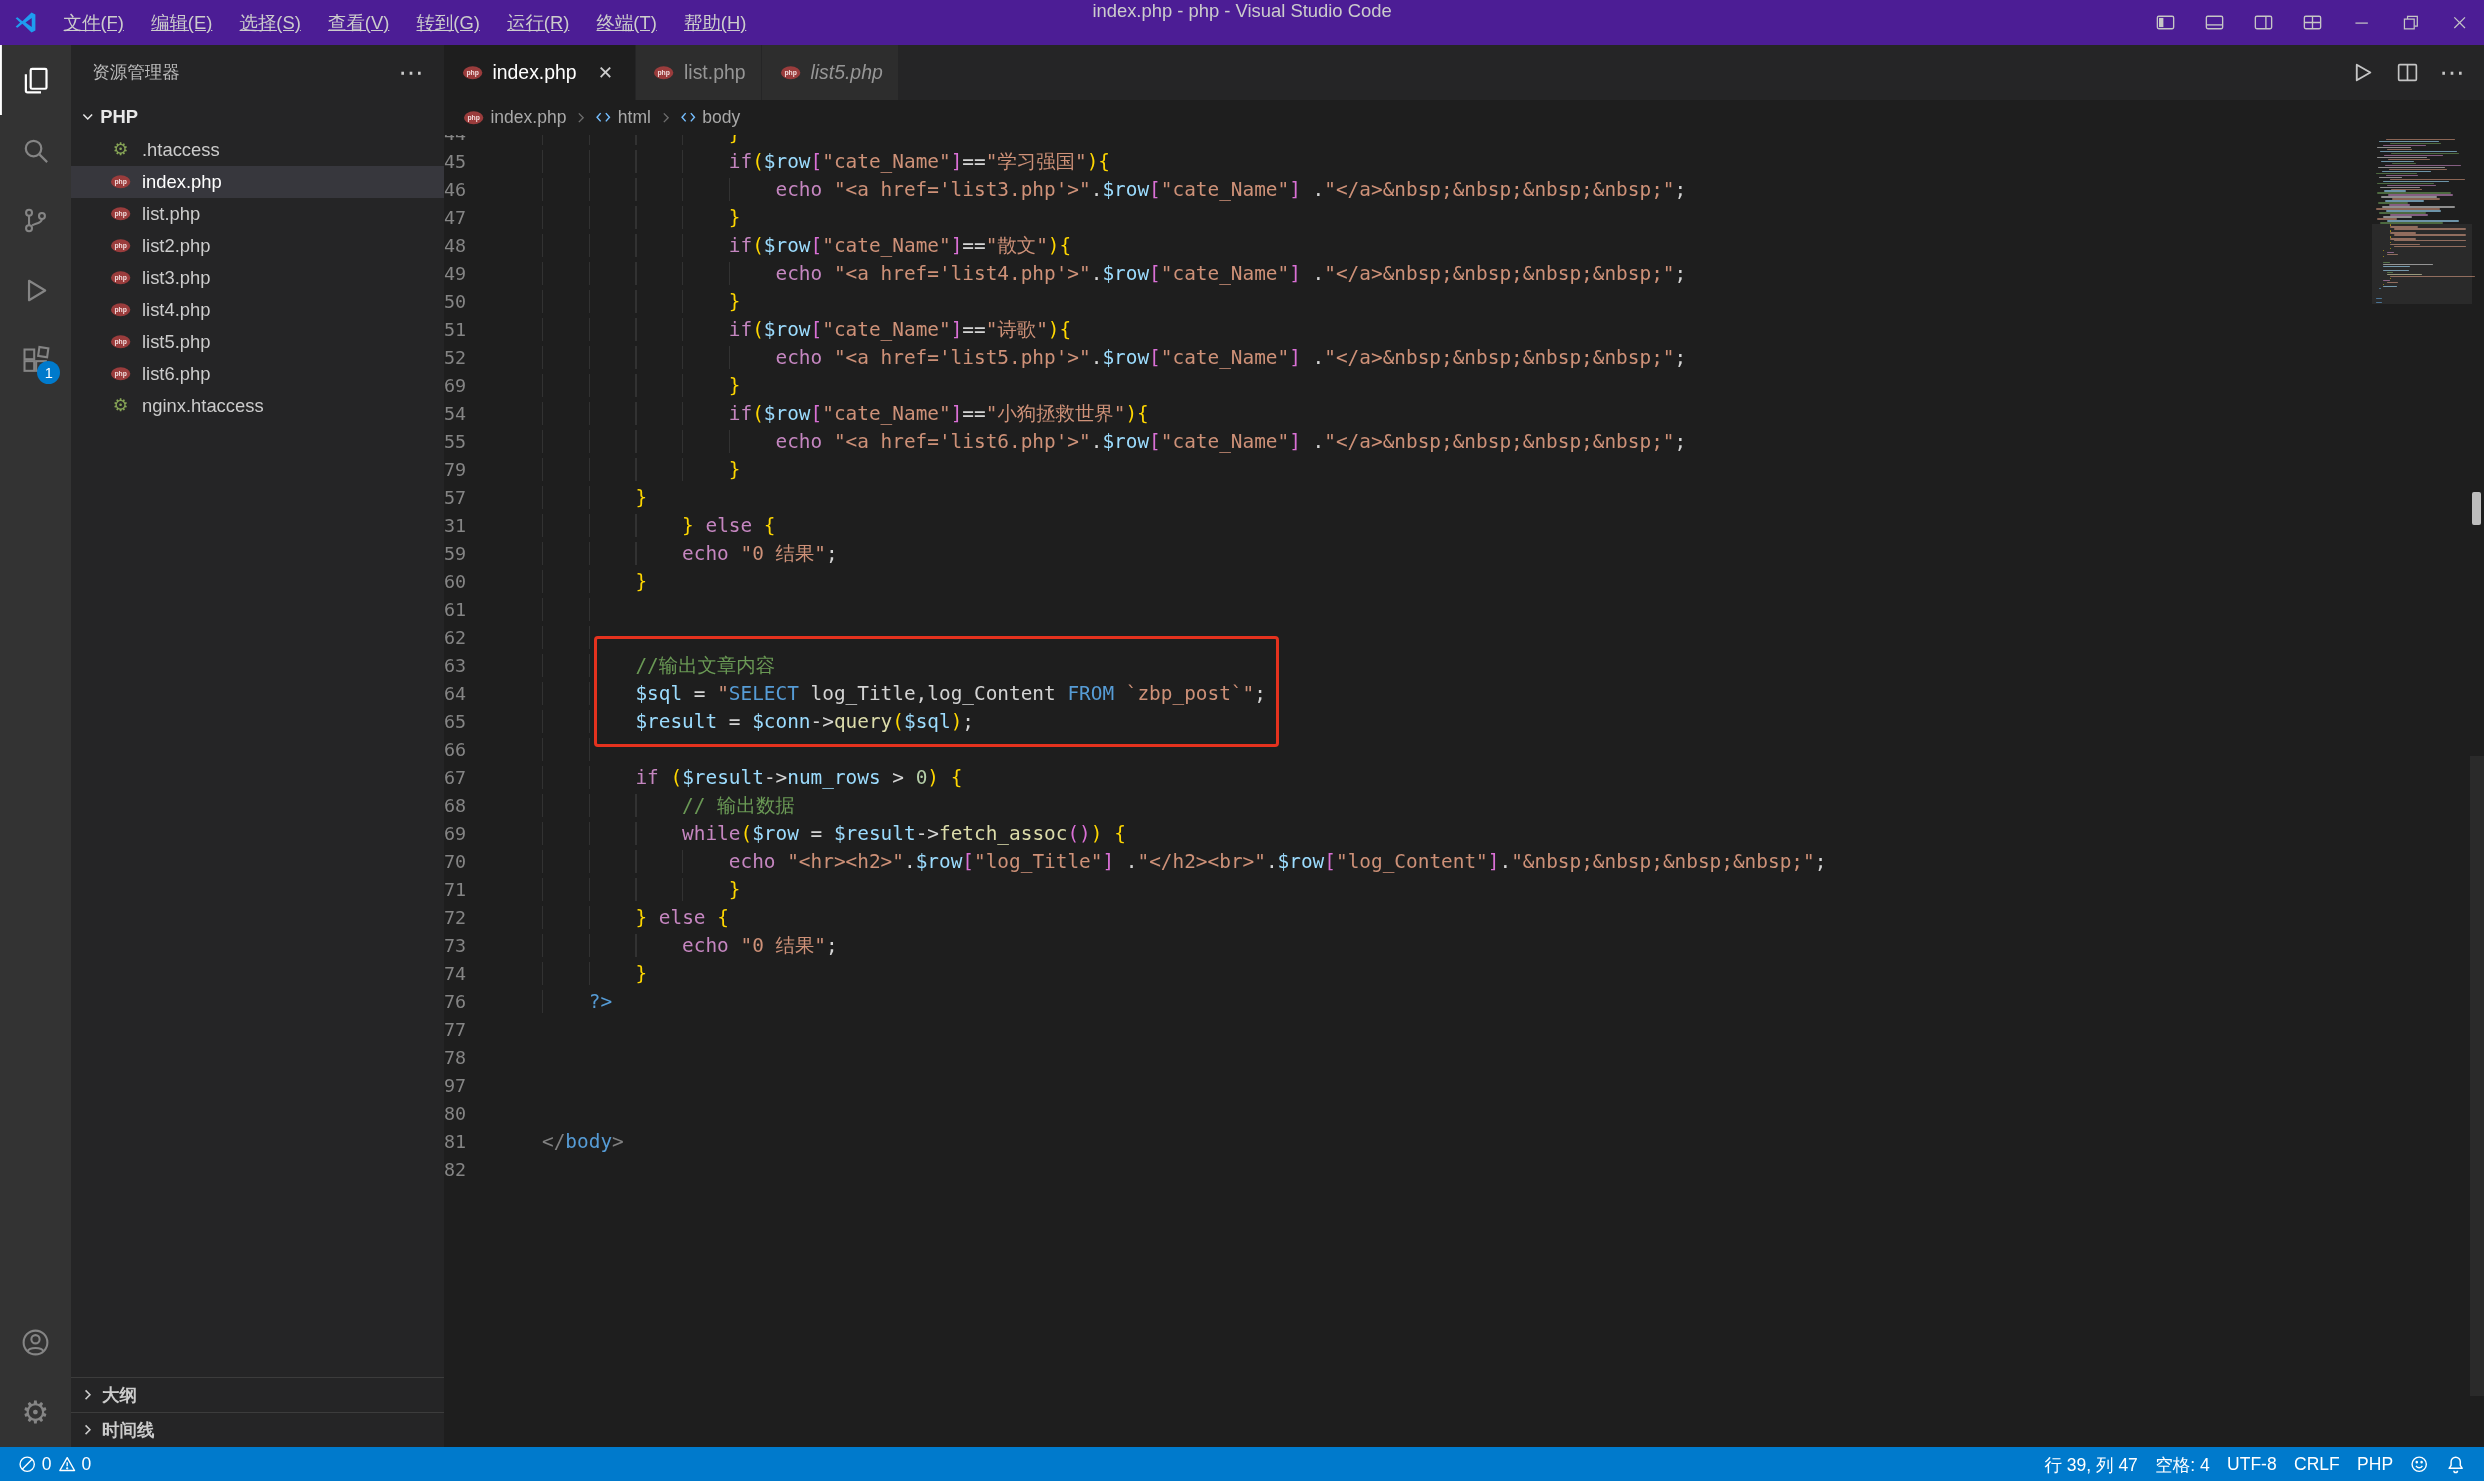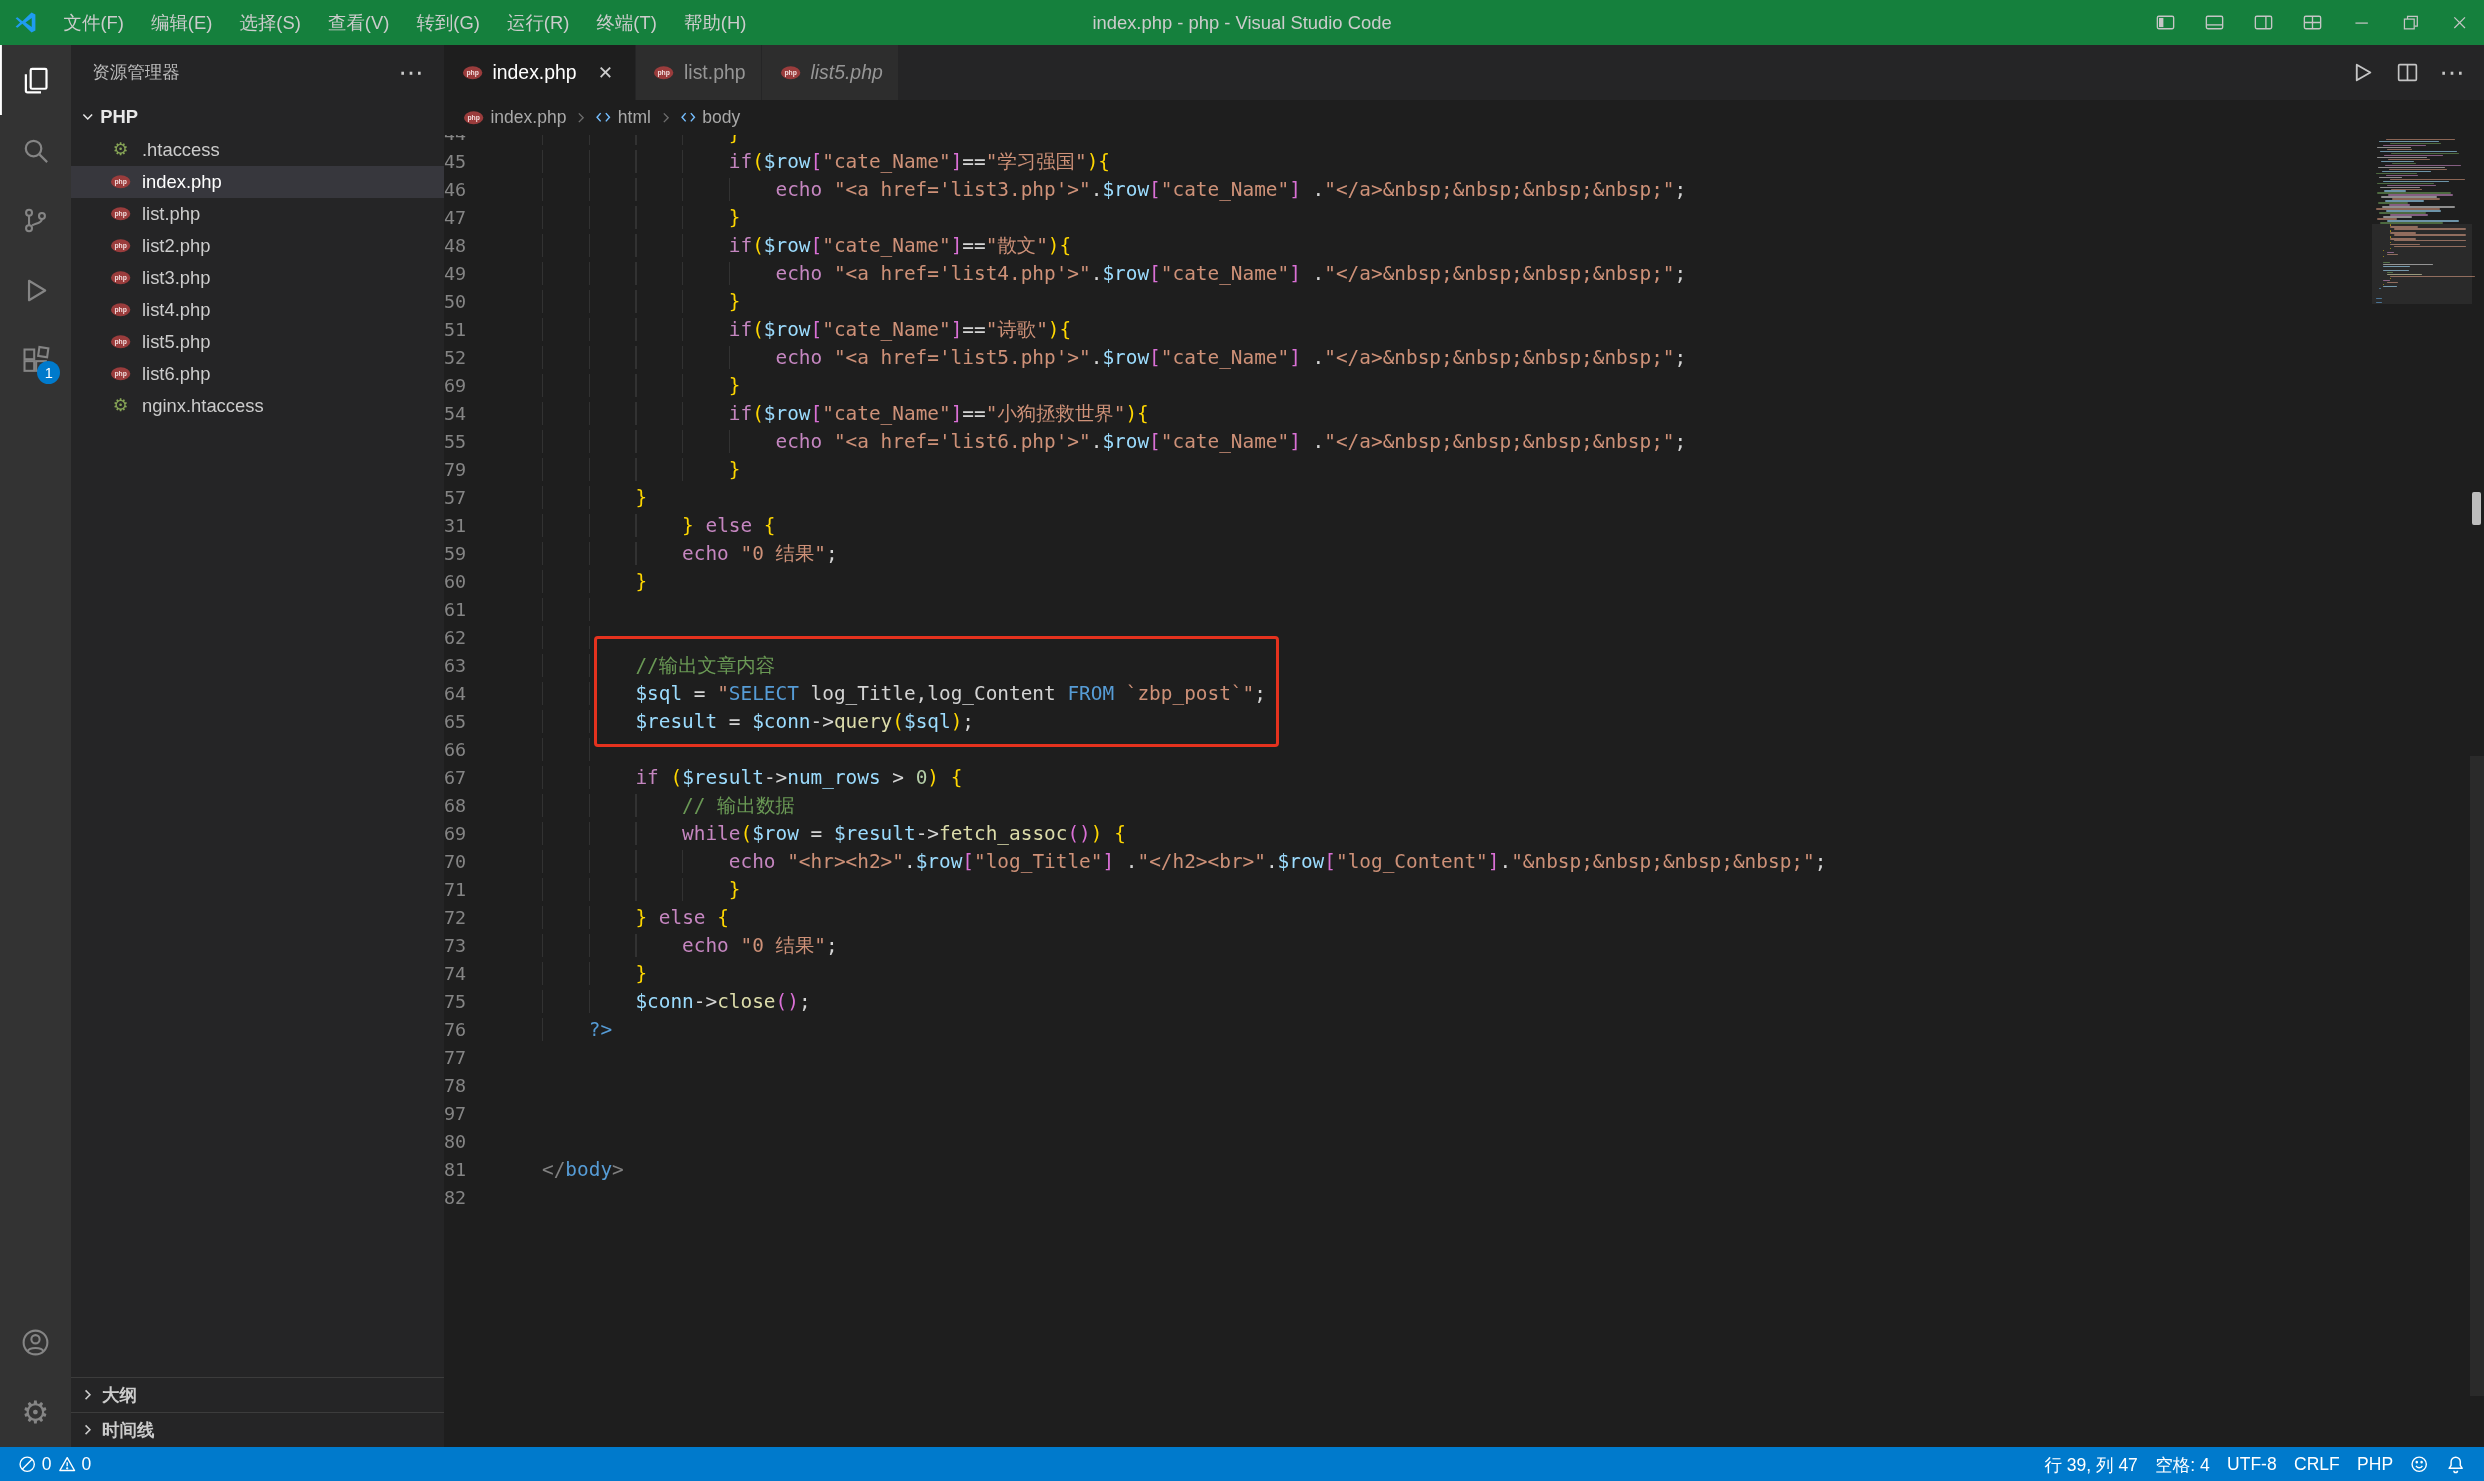--- a/index.html
+++ b/index.html
@@ -1,22 +1,22 @@
 <!DOCTYPE html>
 <html><head>
 <meta charset="utf-8">
 <style>
   * { margin:0; padding:0; box-sizing:border-box; }
   html,body { width:2484px; height:1482px; overflow:hidden; background:#1e1e1e;
               font-family:"Liberation Sans", sans-serif; }
   .window { position:relative; width:2484px; height:1482px; display:flex; flex-direction:column; }
 
   
-  .titlebar { height:45px; background:#15803d; display:flex; align-items:center;
-              color:#cccccc; flex:none; position:relative; }
+  .titlebar { height:45px; background:#4c1d95; display:flex; 
+              color:#cccccc; flex:none; position:relative;text-decoration:underline; }
   .logo { width:50px; display:flex; align-items:center; justify-content:center; }
   .menubar { display:flex; height:100%; z-index:2; }
   .menu-item { padding:0 13.6px; height:100%; display:flex; align-items:center; font-size:18.4px; cursor:default; }
   .window-title { position:absolute; left:0; right:0; text-align:center; font-size:18.4px;
                   color:#cccccc; pointer-events:none; }
   .win-controls { margin-left:auto; display:flex; z-index:2; height:100%; }
   .win-btn { width:49px; height:45px; display:flex; align-items:center; justify-content:center; color:#c5c5c5; }
 
   
   .main { flex:1; display:flex; min-height:0; }
@@ -440,21 +440,20 @@
             <div class="code-line"><span class="ln">65</span><span class="lc"><span class="tk-ws">        </span><span class="tk-var">$result</span><span class="tk-pt"> = </span><span class="tk-var">$conn</span><span class="tk-pt">-&gt;</span><span class="tk-fn">query</span><span class="tk-br">(</span><span class="tk-var">$sql</span><span class="tk-br">)</span><span class="tk-pt">;</span></span></div>
             <div class="code-line"><span class="ln">66</span><span class="lc"><span class="tk-ws">        </span></span></div>
             <div class="code-line"><span class="ln">67</span><span class="lc"><span class="tk-ws">        </span><span class="tk-kw">if</span><span class="tk-pt"> </span><span class="tk-br">(</span><span class="tk-var">$result</span><span class="tk-pt">-&gt;</span><span class="tk-var">num_rows</span><span class="tk-pt"> &gt; </span><span class="tk-num">0</span><span class="tk-br">)</span><span class="tk-pt"> </span><span class="tk-br">{</span></span></div>
             <div class="code-line"><span class="ln">68</span><span class="lc"><span class="tk-ws">            </span><span class="tk-cm">// 输出数据</span></span></div>
             <div class="code-line"><span class="ln">69</span><span class="lc"><span class="tk-ws">            </span><span class="tk-kw">while</span><span class="tk-br">(</span><span class="tk-var">$row</span><span class="tk-pt"> = </span><span class="tk-var">$result</span><span class="tk-pt">-&gt;</span><span class="tk-fn">fetch_assoc</span><span class="tk-br2">()</span><span class="tk-br">)</span><span class="tk-pt"> </span><span class="tk-br">{</span></span></div>
             <div class="code-line"><span class="ln">70</span><span class="lc"><span class="tk-ws">                </span><span class="tk-kw">echo</span><span class="tk-pt"> </span><span class="tk-str">"&lt;hr&gt;&lt;h2&gt;"</span><span class="tk-pt">.</span><span class="tk-var">$row</span><span class="tk-br2">[</span><span class="tk-str">"log_Title"</span><span class="tk-br2">]</span><span class="tk-pt"> .</span><span class="tk-str">"&lt;/h2&gt;&lt;br&gt;"</span><span class="tk-pt">.</span><span class="tk-var">$row</span><span class="tk-br2">[</span><span class="tk-str">"log_Content"</span><span class="tk-br2">]</span><span class="tk-pt">.</span><span class="tk-str">"&amp;nbsp;&amp;nbsp;&amp;nbsp;&amp;nbsp;"</span><span class="tk-pt">;</span></span></div>
             <div class="code-line"><span class="ln">71</span><span class="lc"><span class="tk-ws">                </span><span class="tk-br">}</span></span></div>
             <div class="code-line"><span class="ln">72</span><span class="lc"><span class="tk-ws">        </span><span class="tk-br">}</span><span class="tk-pt"> </span><span class="tk-kw">else</span><span class="tk-pt"> </span><span class="tk-br">{</span></span></div>
             <div class="code-line"><span class="ln">73</span><span class="lc"><span class="tk-ws">            </span><span class="tk-kw">echo</span><span class="tk-pt"> </span><span class="tk-str">"0 结果"</span><span class="tk-pt">;</span></span></div>
             <div class="code-line"><span class="ln">74</span><span class="lc"><span class="tk-ws">        </span><span class="tk-br">}</span></span></div>
-            <div class="code-line"><span class="ln">75</span><span class="lc"><span class="tk-ws">        </span><span class="tk-var">$conn</span><span class="tk-pt">-&gt;</span><span class="tk-fn">close</span><span class="tk-br2">()</span><span class="tk-pt">;</span></span></div>
             <div class="code-line"><span class="ln">76</span><span class="lc"><span class="tk-ws">    </span><span class="tk-tag">?&gt;</span></span></div>
             <div class="code-line"><span class="ln">77</span><span class="lc"></span></div>
             <div class="code-line"><span class="ln">78</span><span class="lc"></span></div>
             <div class="code-line"><span class="ln">97</span><span class="lc"></span></div>
             <div class="code-line"><span class="ln">80</span><span class="lc"></span></div>
             <div class="code-line"><span class="ln">81</span><span class="lc"><span class="tk-gray">&lt;/</span><span class="tk-tag">body</span><span class="tk-gray">&gt;</span></span></div>
             <div class="code-line"><span class="ln">82</span><span class="lc"></span></div>
           </div>
         <div class="annotation-box"></div>
         <div class="minimap">

